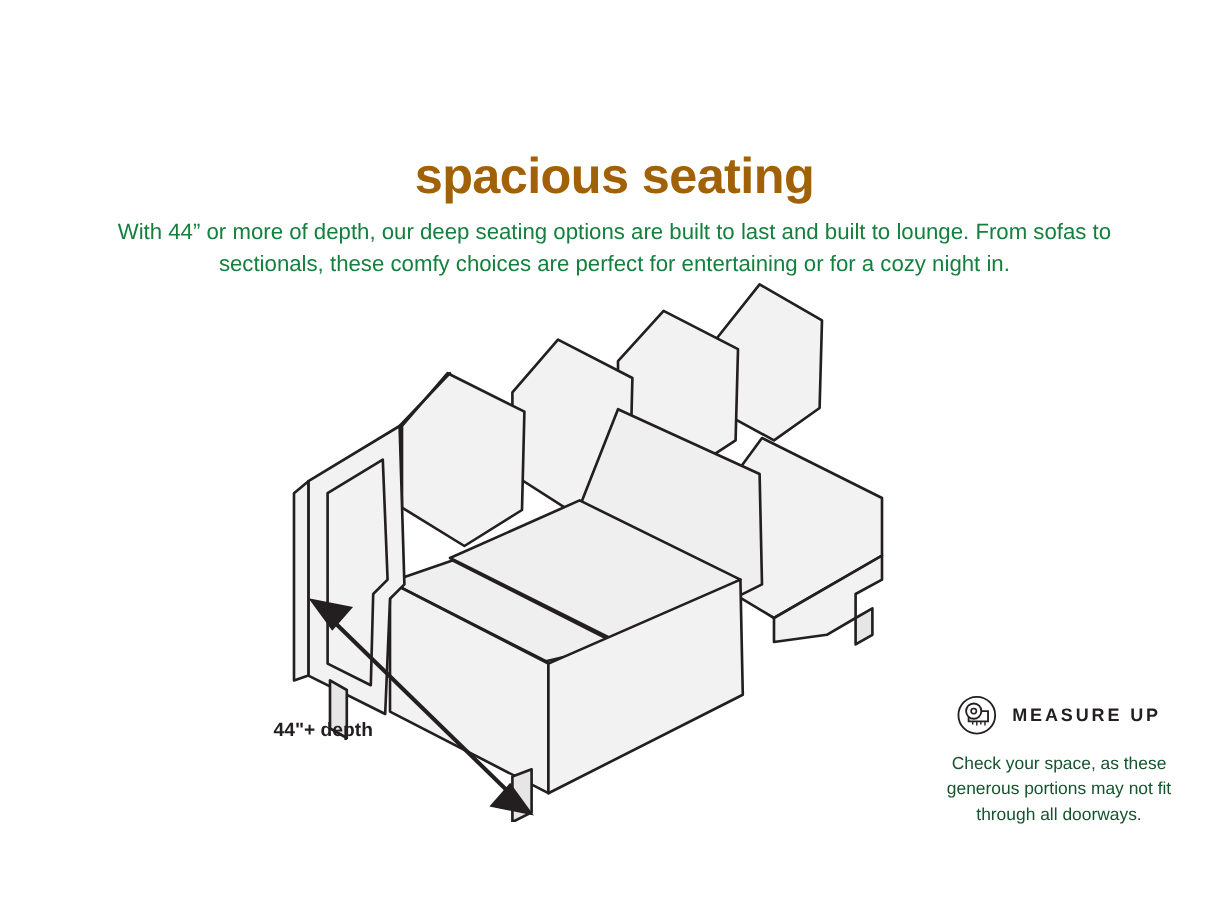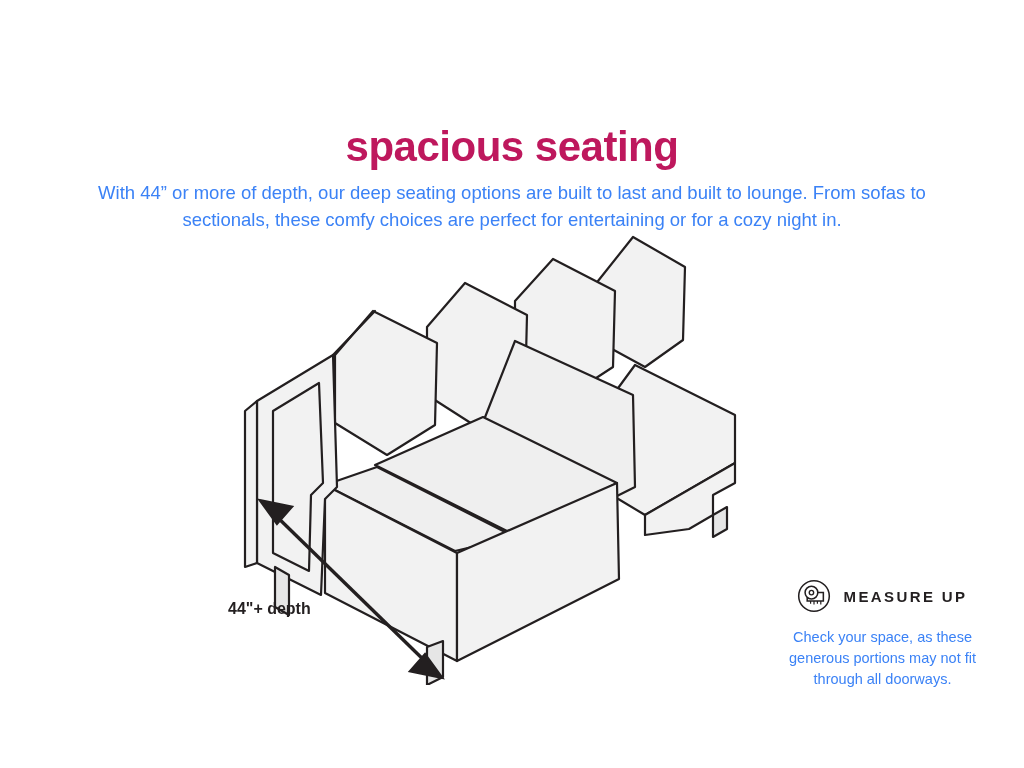--- a/index.html
+++ b/index.html
@@ -22,32 +22,32 @@
   }
   .headline {
     position: absolute;
     top: 96px;
     left: 0;
     width: 1024px;
     text-align: center;
     font-size: 42px;
     font-weight: bold;
     letter-spacing: -0.5px;
-    color: #be185d;
+    color: #a16207;
     line-height: 1.1;
   }
   .subhead {
     position: absolute;
     top: 160px;
     left: 96px;
     width: 832px;
     text-align: center;
     font-size: 18.5px;
     line-height: 1.5;
-    color: #3b82f6;
+    color: #15803d;
   }
   .illustration {
     position: absolute;
     top: 215px;
     left: 215px;
     width: 600px;
     height: 470px;
   }
   .depth-label {
     position: absolute;
@@ -74,21 +74,21 @@
   }
   .measure-title {
     font-size: 15px;
     font-weight: bold;
     letter-spacing: 2.4px;
     color: #231f20;
   }
   .measure-body {
     font-size: 14.5px;
     line-height: 1.45;
-    color: #3b82f6;
+    color: #14532d;
   }
   .tape-icon {
     width: 34px;
     height: 34px;
     display: block;
   }
 </style>
 </head>
 <body>
 

